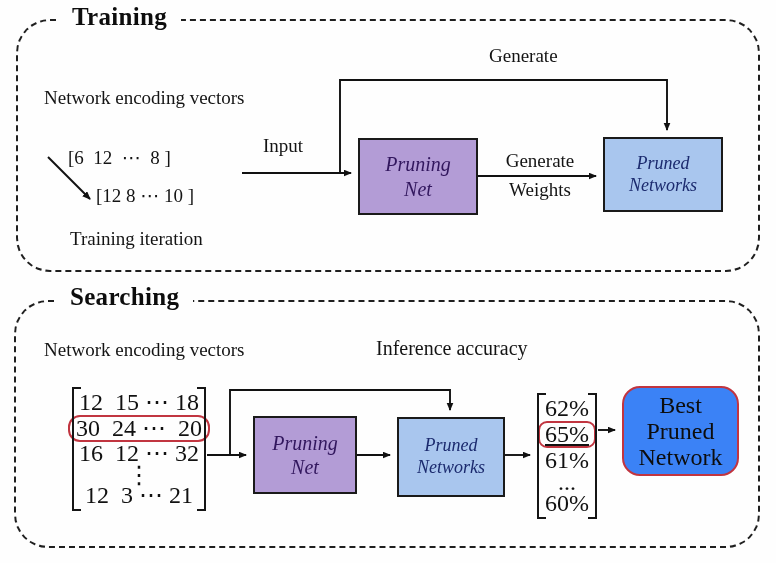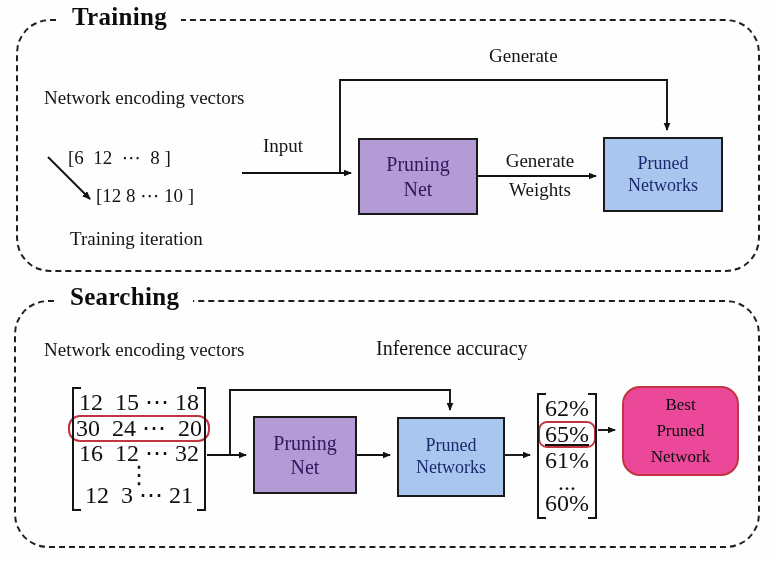--- a/index.html
+++ b/index.html
@@ -11,37 +11,37 @@
   .panel-title{
     position:absolute;background:#fefefe;font-weight:bold;font-size:25px;
     padding:0 14px;letter-spacing:.3px;color:#0d0d0d;
   }
   .label{position:absolute;font-size:19px;white-space:pre;color:#141414;}
   .label.center{text-align:center;}
   .box{
     position:absolute;display:flex;flex-direction:column;align-items:center;justify-content:center;
     border:2px solid #1a1a1a;text-align:center;box-sizing:border-box;
   }
-  .box .bl{line-height:1.22;}
+  .box .bl{line-height:1.22;font-style:italic;}
   .purple{background:#b39cd6;color:#32175e;}
   .blue{background:#a9c6ee;color:#1b2a6e;}
   .bmatrix{
     position:absolute;display:flex;flex-direction:column;justify-content:space-between;
     align-items:center;box-sizing:border-box;padding:4px 12px;
   }
   .bracket{position:absolute;top:0;bottom:0;width:9px;box-sizing:border-box;}
   .bracket.bleft{left:0;border-left:2.5px solid #151515;border-top:2.5px solid #151515;border-bottom:2.5px solid #151515;}
   .bracket.bright{right:0;border-right:2.5px solid #151515;border-top:2.5px solid #151515;border-bottom:2.5px solid #151515;}
   .mrow{font-size:24px;line-height:23px;white-space:pre;text-align:left;}
   .hl{border:2px solid #c13540;border-radius:12px;padding:0 6px;margin:-2px -8px;}
   .acc-hl{border:2px solid #c13540;border-radius:9px;padding:0 5px;margin:-2px -7px;text-decoration:underline;}
   .best{
     position:absolute;display:flex;flex-direction:column;align-items:center;justify-content:center;
-    border:2.5px solid #c13540;border-radius:18px;background:#ec4899;box-sizing:border-box;
-    font-size:17px;color:#0d0d0d;text-align:center;
+    border:2.5px solid #c13540;border-radius:18px;background:#3b82f6;box-sizing:border-box;
+    font-size:24px;color:#0d0d0d;text-align:center;
   }
   .best .bl{line-height:26px;}
   svg.overlay{position:absolute;left:0;top:0;pointer-events:none;}
 </style>
 </head>
 <body>
 
 <div class="page">
 
   <div class="panel" style="left:16px;top:19px;width:740px;height:249px;"></div>

